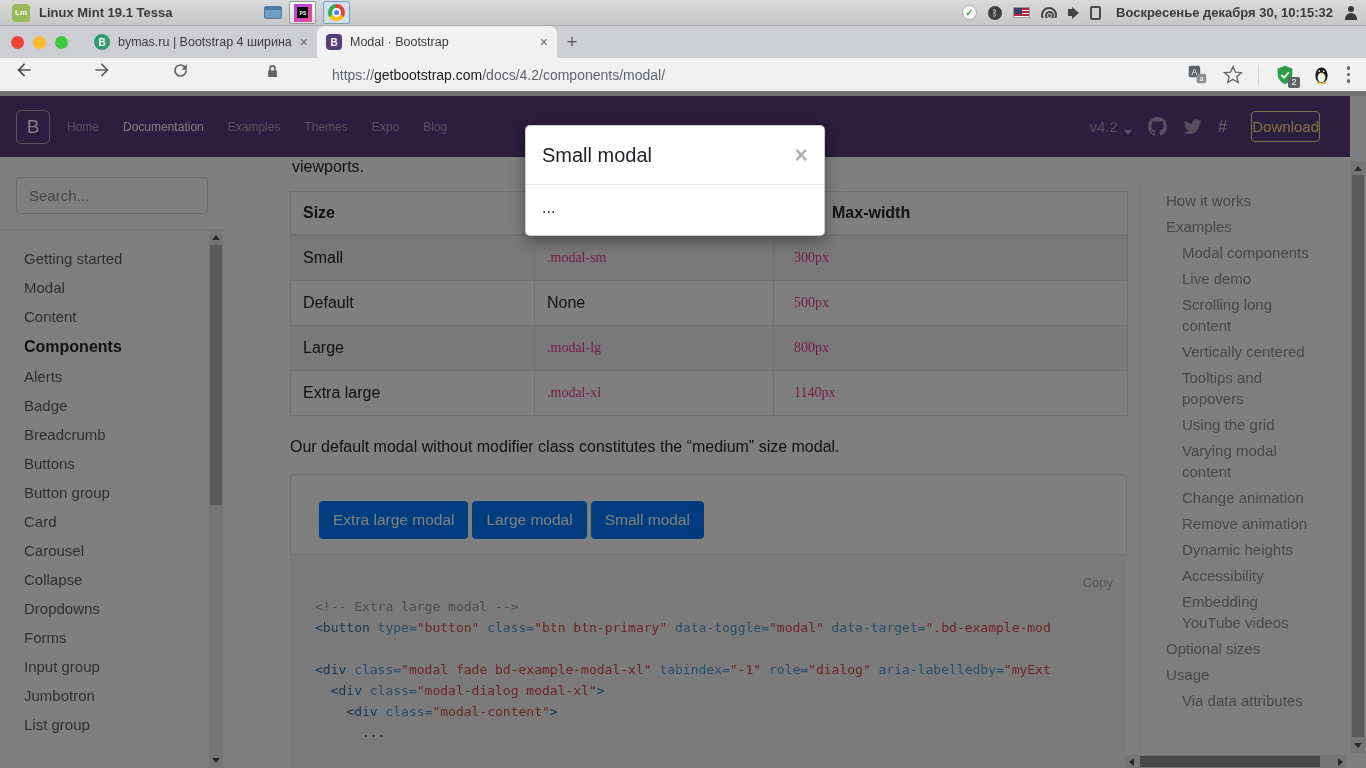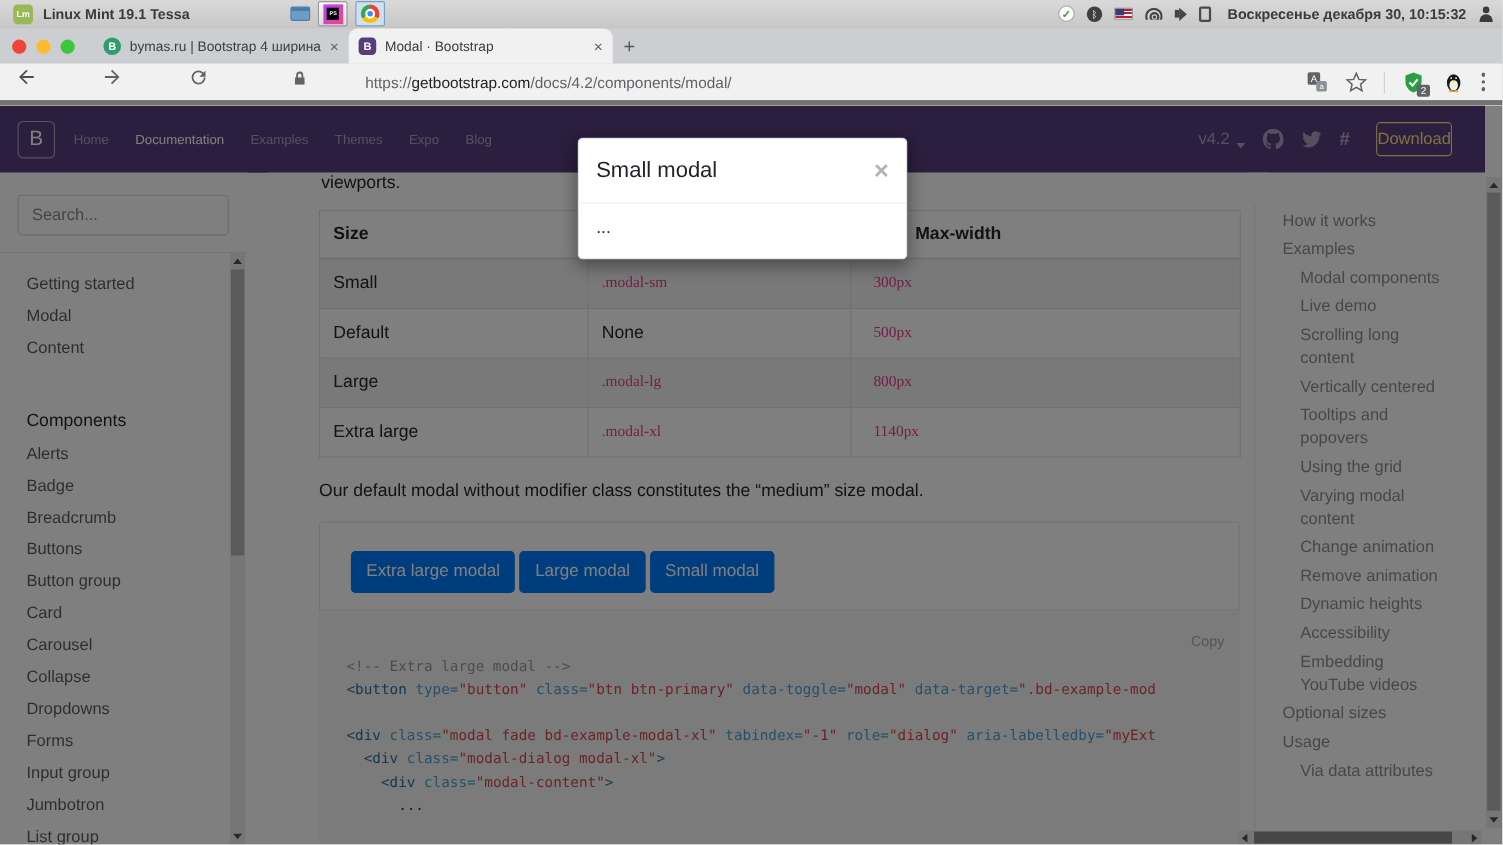--- a/index.html
+++ b/index.html
@@ -95,21 +95,21 @@
   .right-strip { position:absolute; left:1350px; top:0; width:16px; height:672px; background:#fff; }
 
   
   .sidebar { position:absolute; left:0; top:61px; width:225px; height:611px; background:#fff; }
   .search { margin:20px 0 0 16px; width:192px; height:37px; border:1px solid #ced4da; border-radius:4px;
     padding:0 12px; font-size:15px; color:#495057; background:#fff; font-family:"Liberation Sans",sans-serif; }
   .search::placeholder { color:#8a8a8a; }
   .side-divider { margin-top:15px; border-top:1px solid #e9e9e9; }
   .side-list { padding:14px 0 0 24px; }
   .side-item { height:29px; line-height:29px; font-size:15px; color:rgba(0,0,0,.65); }
-  .side-section-title { margin-top:36px; height:31px; line-height:31px; font-size:16px; font-weight:normal; color:#212529; }
+  .side-section-title { height:31px; line-height:31px; font-size:16px; font-weight:bold; color:#212529; }
   .side-scroll { position:absolute; right:2px; top:73px; bottom:0; width:14px; background:#ededed; }
   .sb-arrow { position:absolute; left:3px; width:0; height:0; border-left:4px solid transparent; border-right:4px solid transparent; }
   .sb-up { top:5px; border-bottom:5px solid #505050; }
   .sb-down { bottom:5px; border-top:5px solid #505050; }
   .side-thumb { position:absolute; left:1px; top:15px; width:12px; height:260px; background:#b5b5b5; }
 
   
   .main { position:absolute; left:243px; top:61px; width:910px; height:611px; overflow:hidden; background:#fff; }
   .content { padding-left:47px; }
   .intro-tail { margin:1px 0 0 2px; font-size:16px; color:#212529; }

